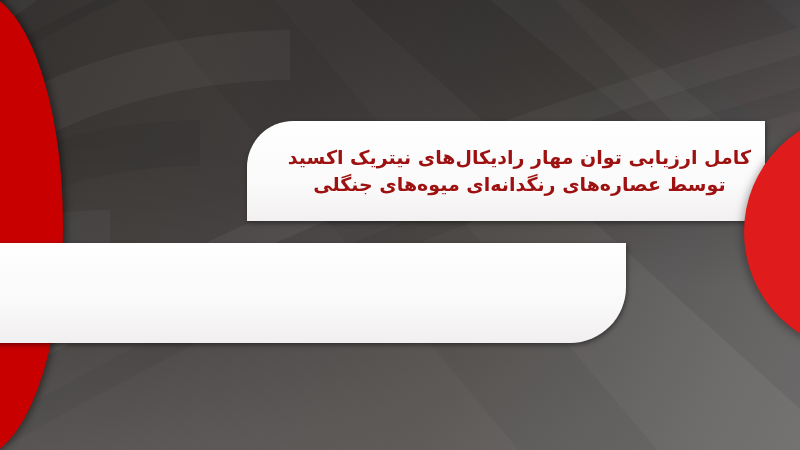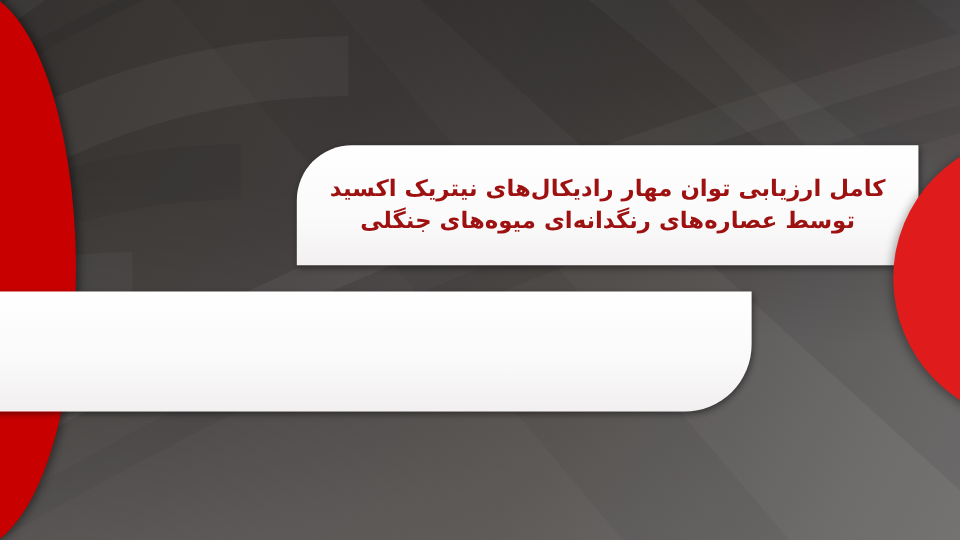--- a/index.html
+++ b/index.html
@@ -92,21 +92,21 @@
     position: absolute;
     left: 247px;
     top: 121px;
     width: 518px;
     height: 100px;
     background: linear-gradient(180deg, #ffffff 0%, #fbfafa 62%, #f2f0f1 100%);
     border-top-left-radius: 46px;
     box-shadow: 1px 2px 5px rgba(0,0,0,0.45);
     display: flex;
     align-items: center;
-    justify-content: center;
+    justify-content: flex-start;
     box-sizing: border-box;
     padding: 0 14px 0 14px;
     overflow: hidden;
   }
   .title-text {
     color: #9e1111;
     font-family: "DejaVu Sans", sans-serif;
     font-size: 19px;
     font-weight: 700;
     line-height: 1.42;

